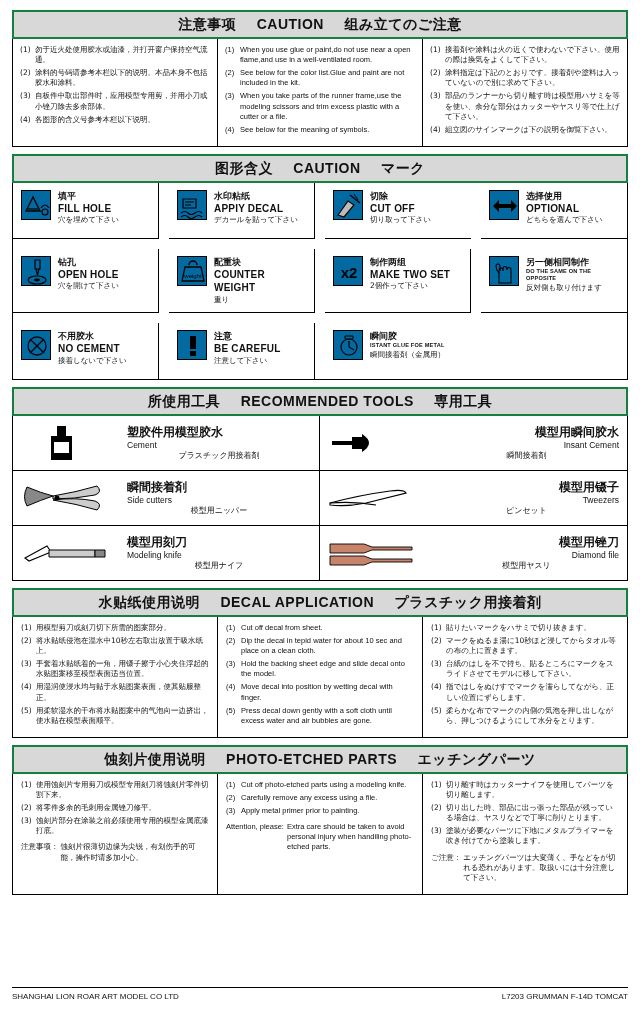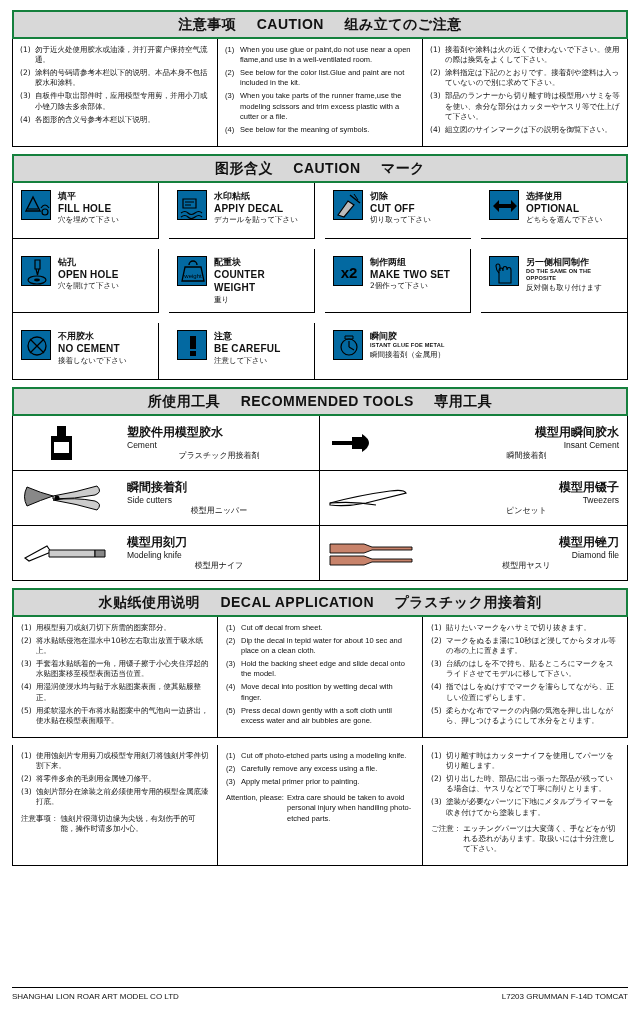--- a/index.html
+++ b/index.html
@@ -494,20 +494,25 @@
           </div>
         <div class="li">
             <span class="n">(5)</span>
             <span class="t">柔らかな布でマークの内側の気泡を押し出しながら、押しつけるようにして水分をとります。</span>
           </div>
       </div>
     </div>
   </div>
 
   <div class="sect-wrap">
+    <div class="band">
+      <span class="jp">蚀刻片使用说明</span>
+      <span>PHOTO-ETCHED PARTS</span>
+      <span class="jp">エッチングパーツ</span>
+    </div>
     <div class="sect two-col">
       <div class="jp">
         <div class="li">
             <span class="n">(1)</span>
             <span class="t">使用蚀刻片专用剪刀或模型专用刻刀将蚀刻片零件切割下来。</span>
           </div>
         <div class="li">
             <span class="n">(2)</span>
             <span class="t">将零件多余的毛刺用金属锉刀修平。</span>
           </div>

